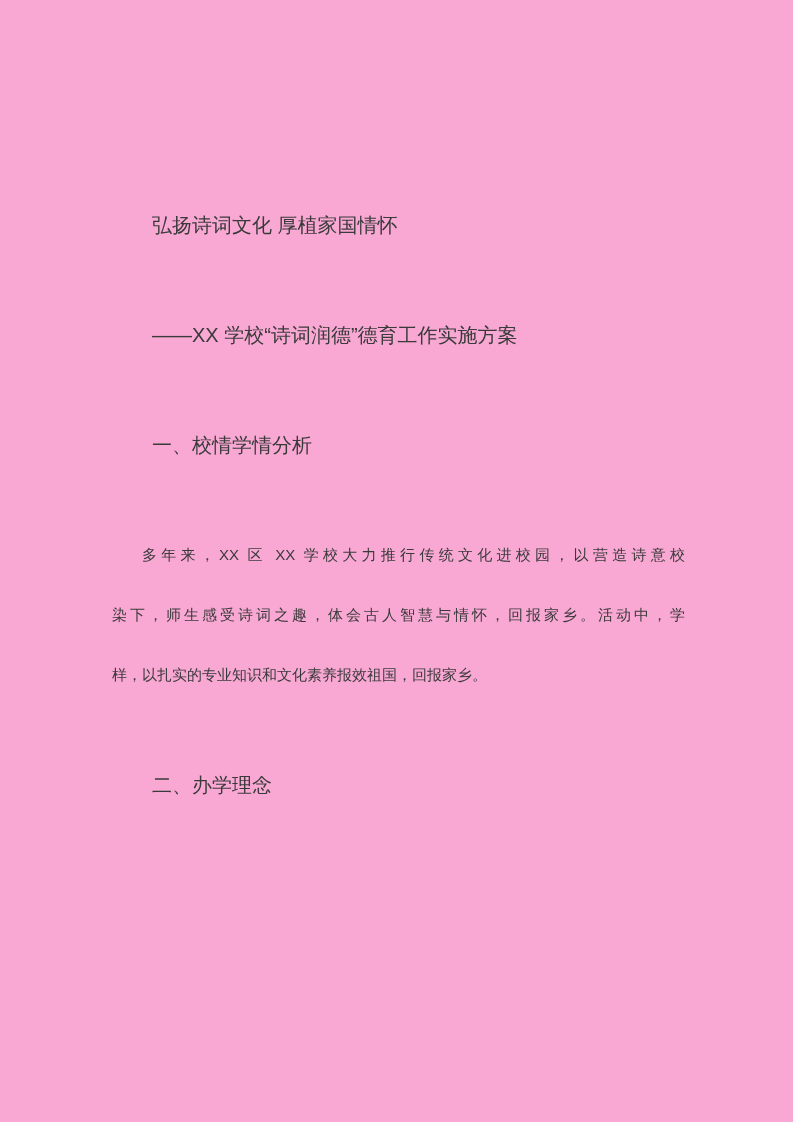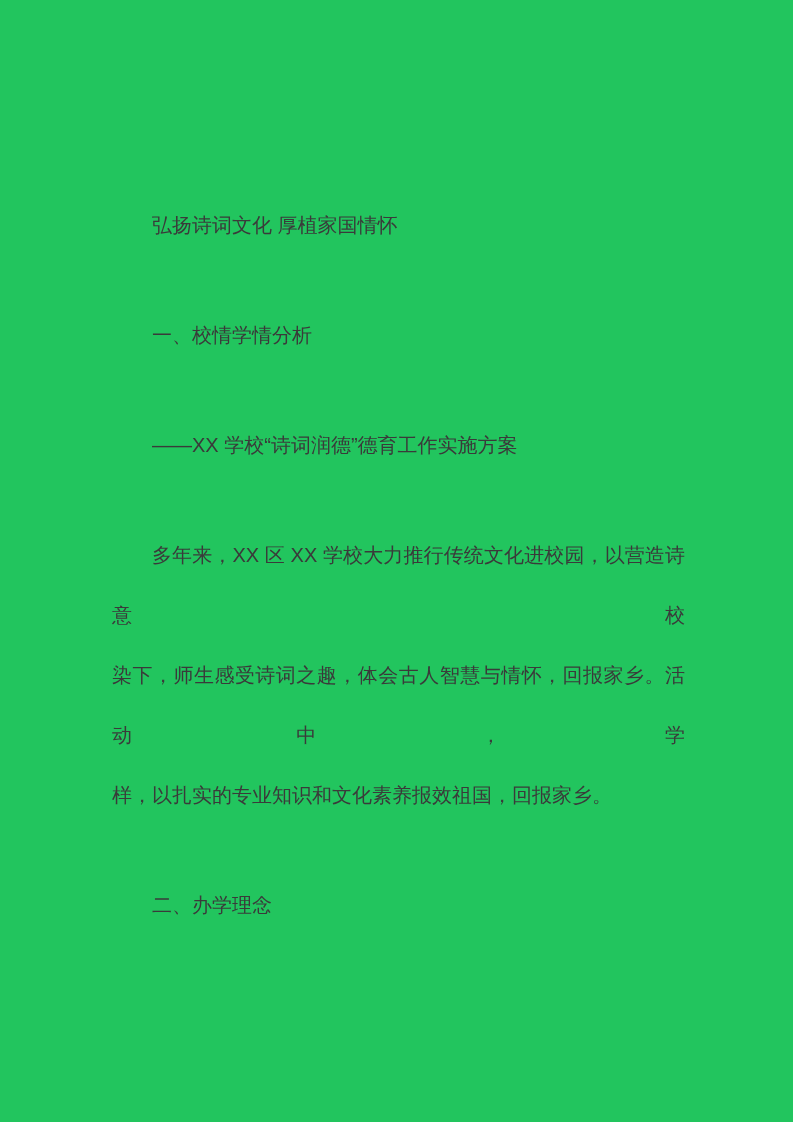--- a/index.html
+++ b/index.html
@@ -4,63 +4,63 @@
 <style>
   html, body {
     margin: 0;
     padding: 0;
     background: #ffffff;
   }
   .page {
     position: relative;
     width: 793px;
     height: 1122px;
-    background: #22c55e;
+    background: #f9a8d4;
     overflow: hidden;
     font-family: "Liberation Sans", "DejaVu Sans", sans-serif;
     color: #3a3a3a;
   }
   .content {
     position: absolute;
     left: 112px;
     top: 195px;
     width: 573px;
   }
   .tline {
     font-size: 20px;
     line-height: 60px;
     white-space: nowrap;
   }
   .block { margin-top: 50px; }
   .content > :first-child { margin-top: 0; }
   .indent { text-indent: 2em; }
   .paragraph { }
   .pline {
-    font-size: 20px;
+    font-size: 15px;
     line-height: 60px;
     text-align: justify;
     text-align-last: justify;
   }
   .pline.first { text-indent: 2em; }
   .pline.last {
     text-align: center;
     text-align-last: left;
   }
 </style>
 </head>
 <body>
 
 <div class="page">
   <div class="content">
 
     <div class="tline indent">弘扬诗词文化 厚植家国情怀</div>
 
+    <div class="tline indent block">——XX 学校“诗词润德”德育工作实施方案</div>
+
     <div class="tline indent block">一、校情学情分析</div>
-
-    <div class="tline indent block">——XX 学校“诗词润德”德育工作实施方案</div>
 
     <div class="paragraph block">
       <div class="pline first">多年来，XX 区 XX 学校大力推行传统文化进校园，以营造诗意校</div>
       <div class="pline">染下，师生感受诗词之趣，体会古人智慧与情怀，回报家乡。活动中，学</div>
       <div class="pline last">样，以扎实的专业知识和文化素养报效祖国，回报家乡。</div>
     </div>
 
     <div class="tline indent block">二、办学理念</div>
 
   </div>

